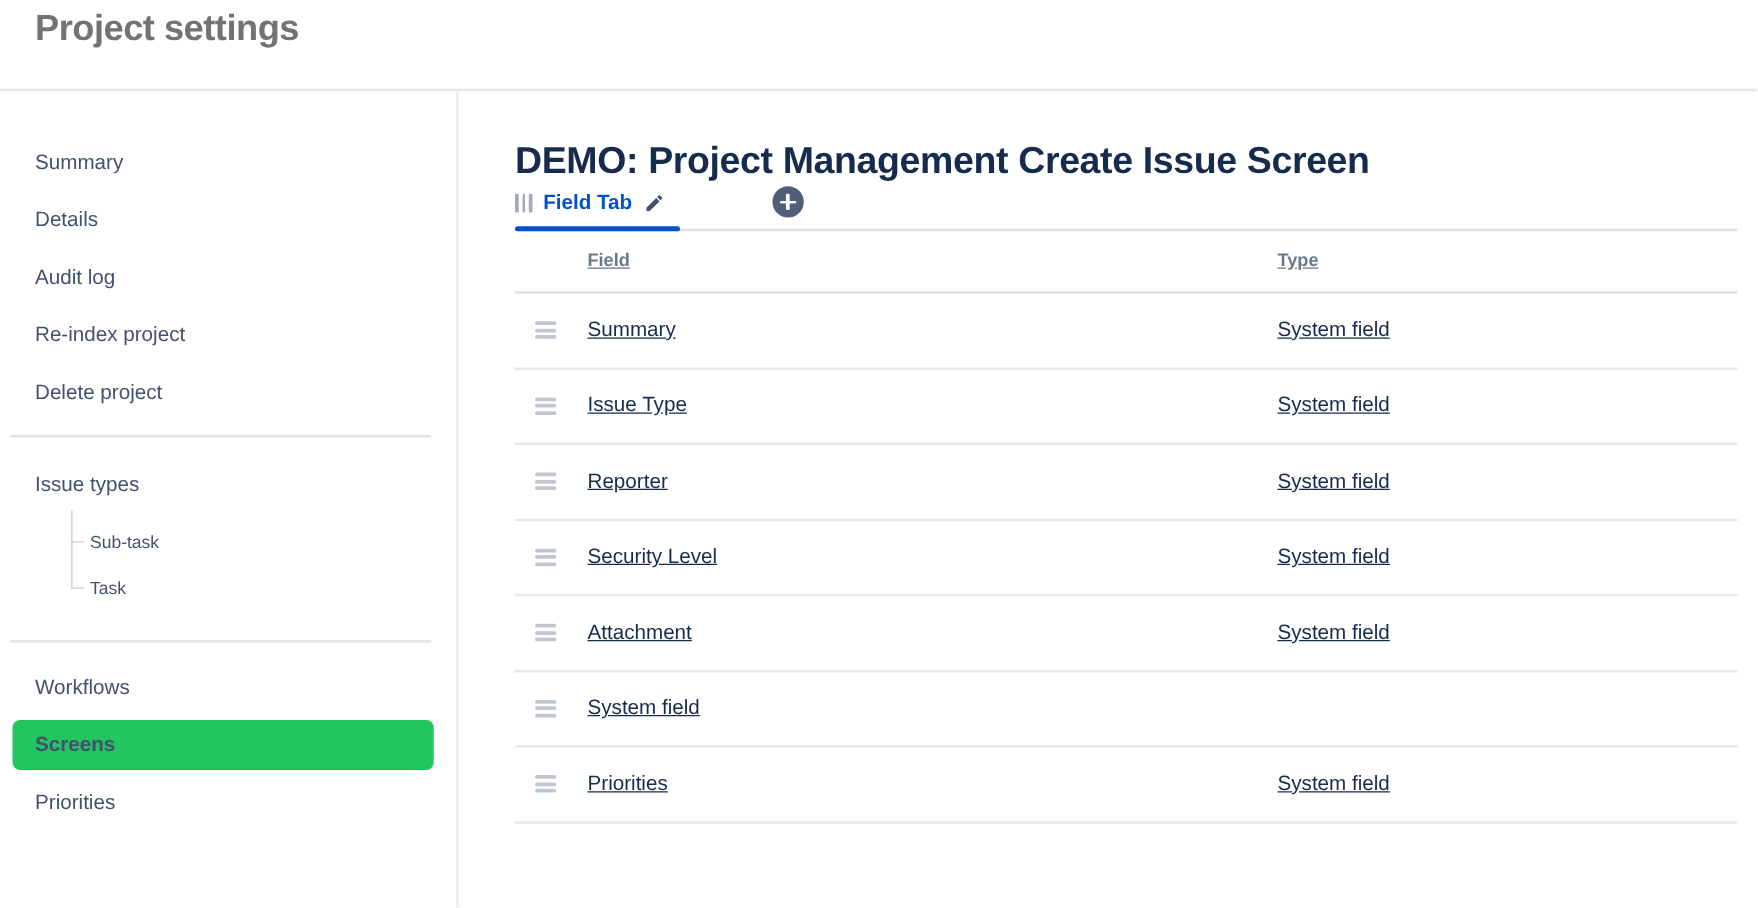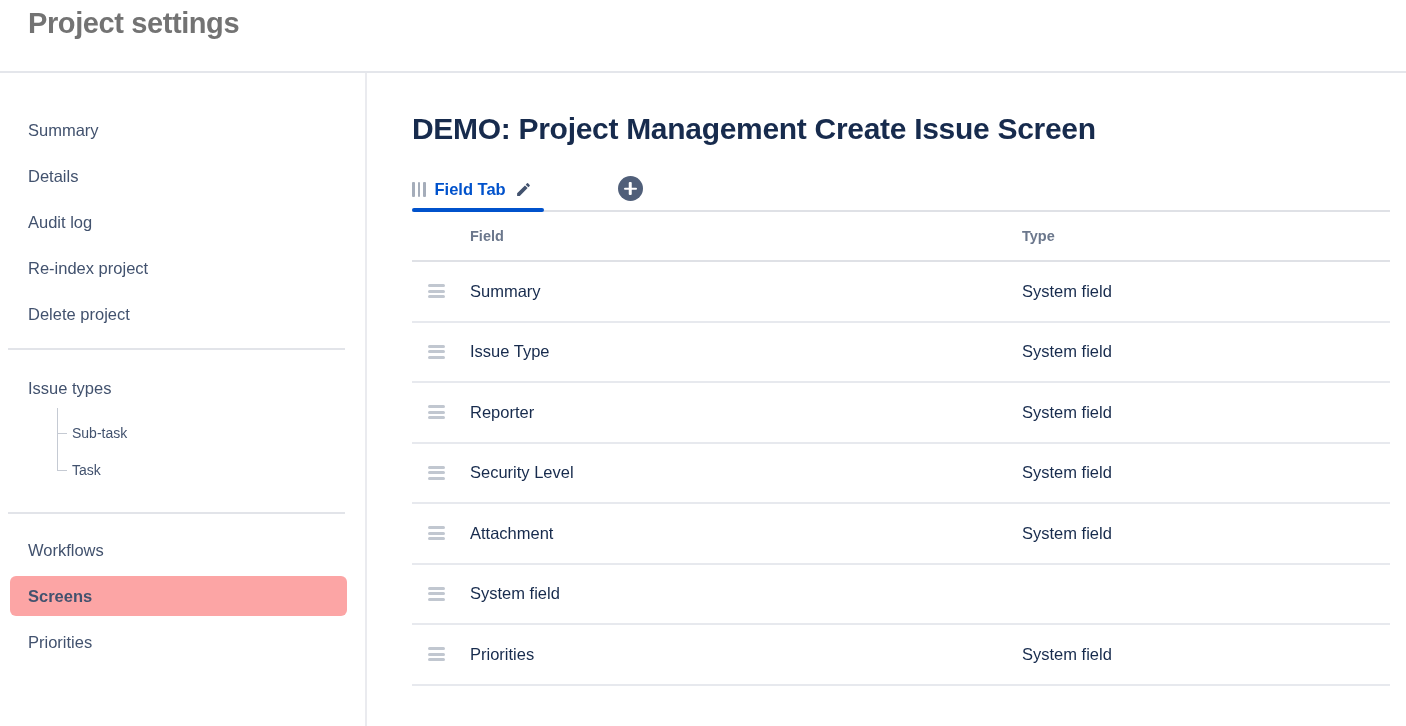--- a/index.html
+++ b/index.html
@@ -9,56 +9,56 @@
   
   .app-header { height:73px; border-bottom:2px solid #E4E6EB; padding:7px 0 0 28px; }
   .app-header h1 { font-size:29px; font-weight:700; letter-spacing:-0.4px; color:#737373; }
 
   .app-body { display:flex; height:653px; }
 
   
   .sidebar { width:367px; flex:0 0 367px; border-right:2px solid #EAEBEF; padding-top:37px; }
   .nav-item { height:40px; margin-bottom:6px; display:flex; align-items:center;
     padding-left:28px; font-size:16.5px; color:#42526E; cursor:pointer; }
-  .nav-item.active { background:#fca5a5; border-radius:6px; margin-left:10px;
+  .nav-item.active { background:#22c55e; border-radius:6px; margin-left:10px;
     width:337px; padding-left:18px; font-weight:700; }
   .side-divider { height:2px; background:#E2E4E9; margin:14px 20px 18px 8px; }
   .side-divider.second { margin-top:24px; margin-bottom:16px; }
 
   .tree { position:relative; }
   .tree-item { position:relative; height:37px; display:flex; align-items:center;
     padding-left:72px; font-size:14px; color:#42526E; cursor:pointer; }
   .tree-item::before { content:""; position:absolute; left:57px; width:9px;
     border-left:1.5px solid #C5CAD3; border-bottom:1.5px solid #C5CAD3; }
   .tree-item.first::before { top:-6px; height:calc(50% + 6px); }
   .tree-item.last::before  { top:-18px; height:calc(50% + 18px); }
 
   
   .main { flex:1; padding:0 16px 0 45px; }
   .main-title { margin-top:38px; font-size:30px; line-height:36px; font-weight:700;
     letter-spacing:-0.3px; color:#172B4D; }
 
-  .tabbar { margin-top:27px; height:38px; display:flex; align-items:flex-start;
+  .tabbar { height:38px; display:flex; align-items:flex-start;
     border-bottom:2px solid #DFE1E6;gap:47px; }
   .tab { position:relative; display:flex; align-items:center; gap:9px;
     height:30px; padding-right:12px; cursor:pointer; }
   .tab::after { content:""; position:absolute; left:0; right:0; bottom:-8px;
     height:4px; background:#0052CC; border-radius:2px; }
   .tab-label { color:#0052CC; font-size:16.5px; font-weight:700; }
   .vgrip { display:flex; gap:3px; align-items:center; height:16px; }
   .vgrip i { display:block; width:2.5px; height:15px; background:#A5ADBA; border-radius:1px; }
   .pencil { display:flex; align-items:center; }
   .add-tab { width:25px; height:25px; border-radius:50%; background:#505F79;
     margin-left:27px; margin-top:2px; position:relative; cursor:pointer; border:none; }
   .add-tab::before, .add-tab::after { content:""; position:absolute; background:#fff; border-radius:1px; }
   .add-tab::before { left:50%; top:6px; width:2.5px; height:13px; transform:translateX(-50%); }
   .add-tab::after  { top:50%; left:6px; height:2.5px; width:13px; transform:translateY(-50%); }
 
   .table { width:978px; }
-  .trow { display:grid; grid-template-columns:58px 552px 1fr; align-items:center; }
+  .trow { display:grid; grid-template-columns:58px 552px 1fr; align-items:center;text-decoration:underline; }
   .thead { height:50px; border-bottom:2px solid #DFE1E6;
     font-size:14.5px; font-weight:700; color:#6B778C; }
   .tr { height:60.5px; border-bottom:2px solid #E7E9EE; font-size:16.5px; color:#172B4D; }
   .hgrip { margin-left:16px; display:flex; flex-direction:column; gap:2.5px; width:17px; cursor:grab; }
   .hgrip i { display:block; height:3px; background:#C1C7D0; border-radius:1.5px; }
   .cell-field, .cell-type { font-size:16.5px; color:#172B4D; }
 </style>
 </head>
 <body>
 

